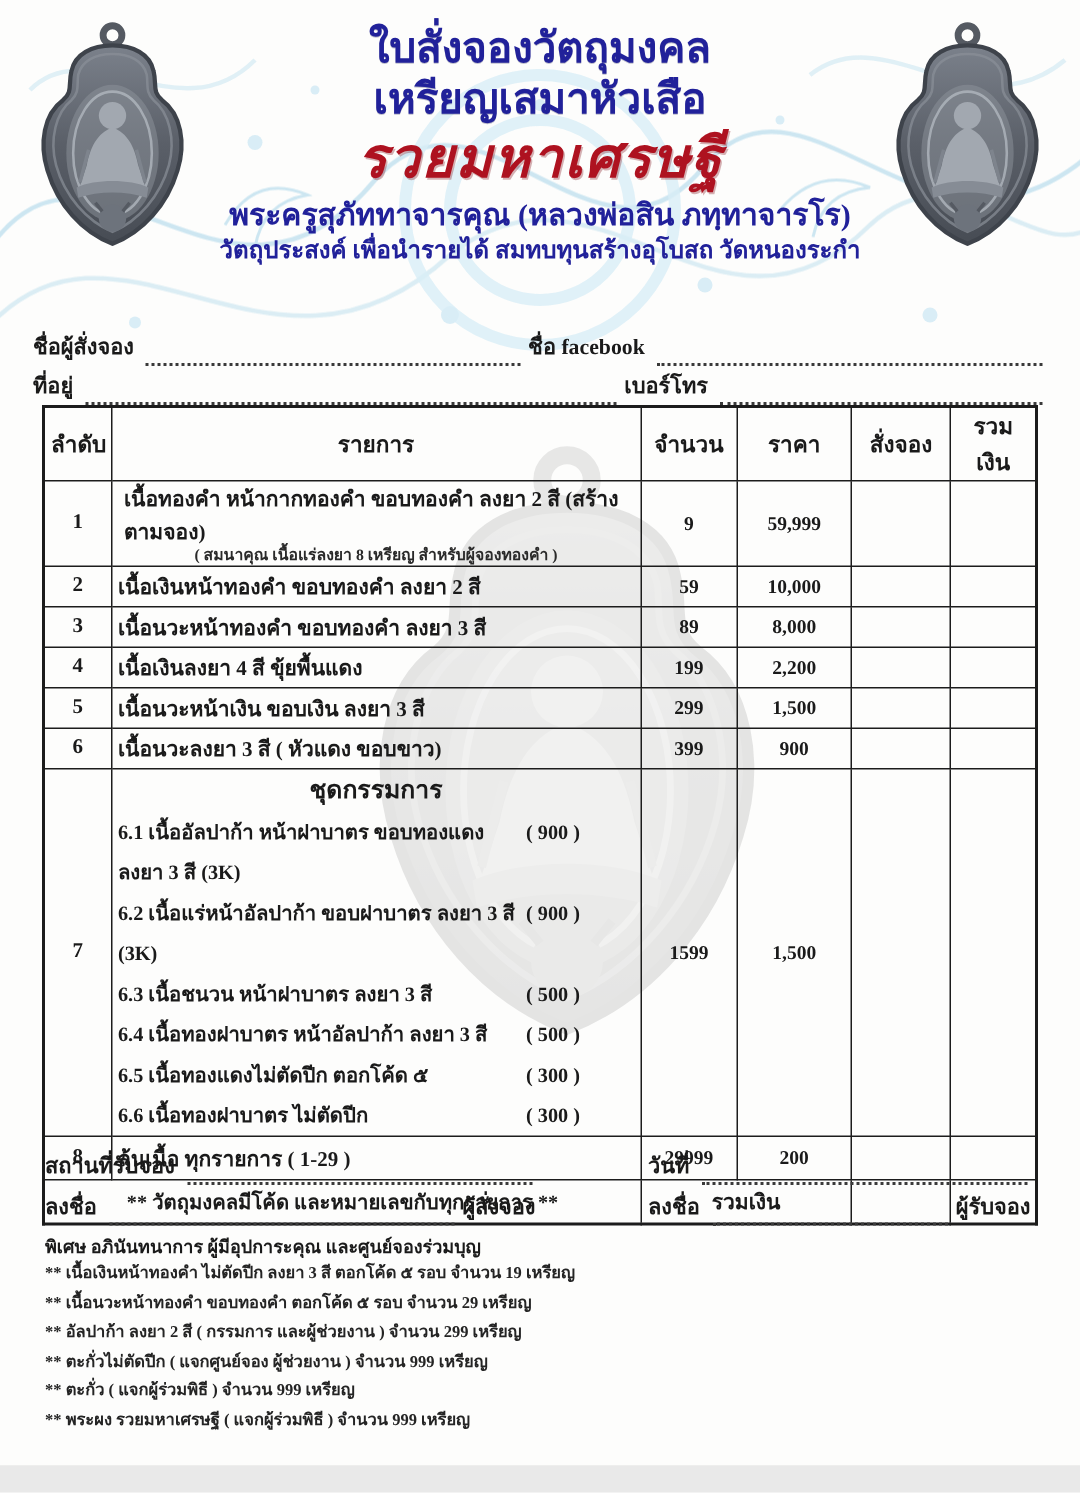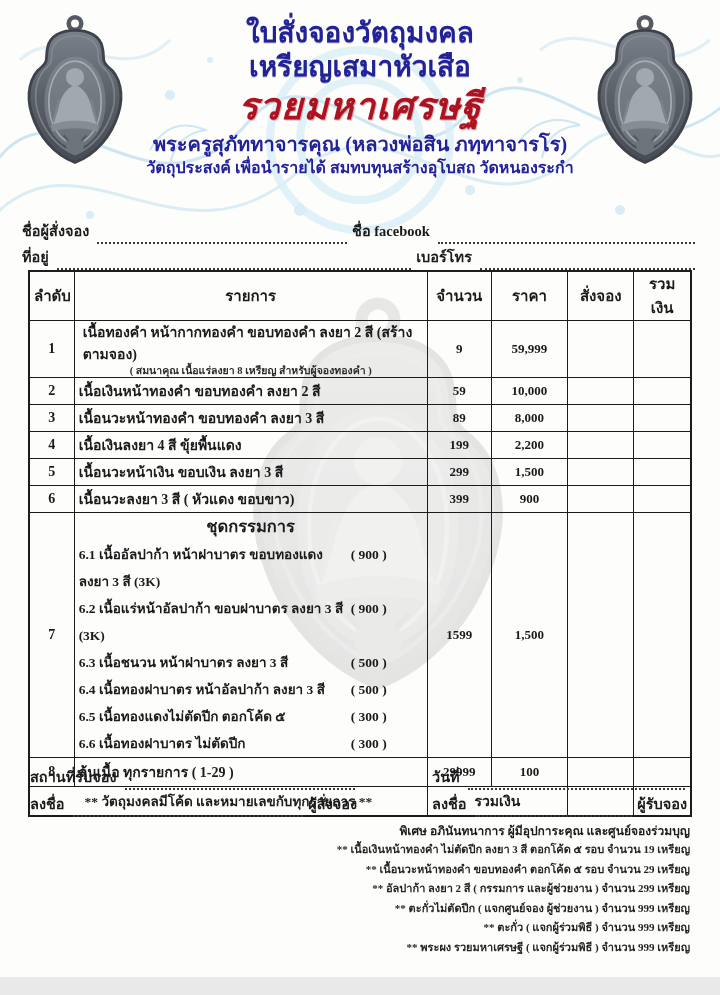--- a/index.html
+++ b/index.html
@@ -47,21 +47,21 @@
   .citem{display:flex;line-height:27px;font-size:13.5px;}
   .climit{margin-left:auto;margin-right:36px;white-space:nowrap;}
   .footnote-cell{text-align:center;font-size:13.5px;}
   .total-cell{text-align:center;font-size:14px;}
   
   .sig{position:absolute;z-index:2;font-size:14.5px;font-weight:bold;}
   .sig-row{display:flex;align-items:flex-end;height:27px;}
   .sig-left{left:30px;top:763px;width:330px;}
   .sig-right{left:432px;top:763px;width:258px;}
   
-  .notes{position:absolute;left:30px;top:822px;right:30px;z-index:2;text-align:right;}
+  .notes{position:absolute;left:30px;top:822px;right:30px;z-index:2;}
   .notes-title{font-size:12px;font-weight:bold;line-height:18px;}
   .note-item{font-size:11px;font-weight:bold;line-height:19.5px;color:#242424;}
 </style>
 </head>
 <body>
 
 <div class="page">
 
   <svg width="0" height="0" style="position:absolute">
     <defs>
@@ -248,21 +248,21 @@
       </td>
       <td class="c-qty">1599</td>
       <td class="c-price">1,500</td>
       <td class="c-order"></td>
       <td class="c-total"></td>
     </tr>
     <tr class="r8">
       <td class="c-no">8</td>
       <td class="c-item desc">ลุ้นเนื้อ ทุกรายการ ( 1-29 )</td>
       <td class="c-qty">29999</td>
-      <td class="c-price">100</td>
+      <td class="c-price">200</td>
       <td class="c-order"></td>
       <td class="c-total"></td>
     </tr>
     <tr class="rfoot">
       <td colspan="2" class="footnote-cell">** วัตถุมงคลมีโค้ด และหมายเลขกับทุกรายการ **</td>
       <td colspan="2" class="total-cell">รวมเงิน</td>
       <td class="c-order"></td>
       <td class="c-total"></td>
     </tr>
   </tbody>

